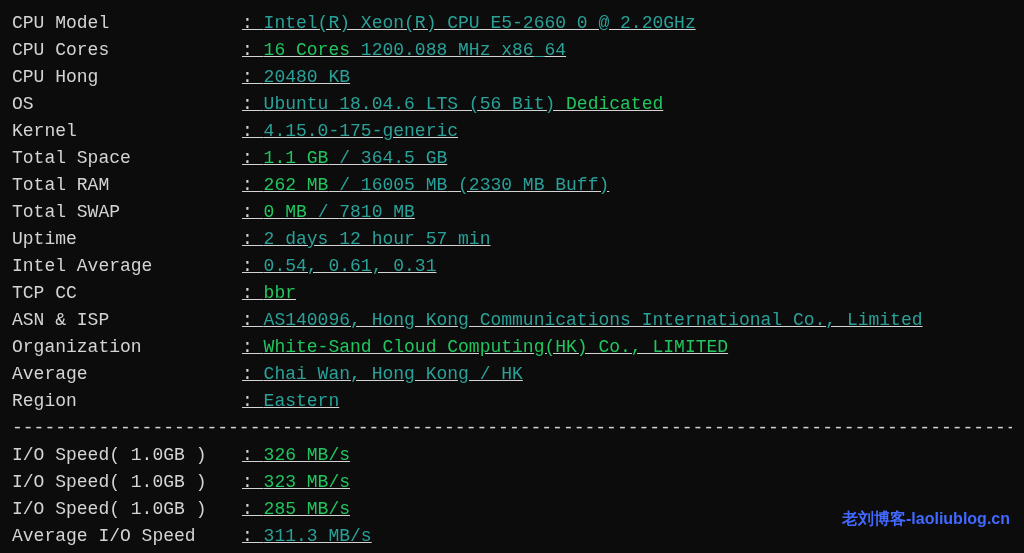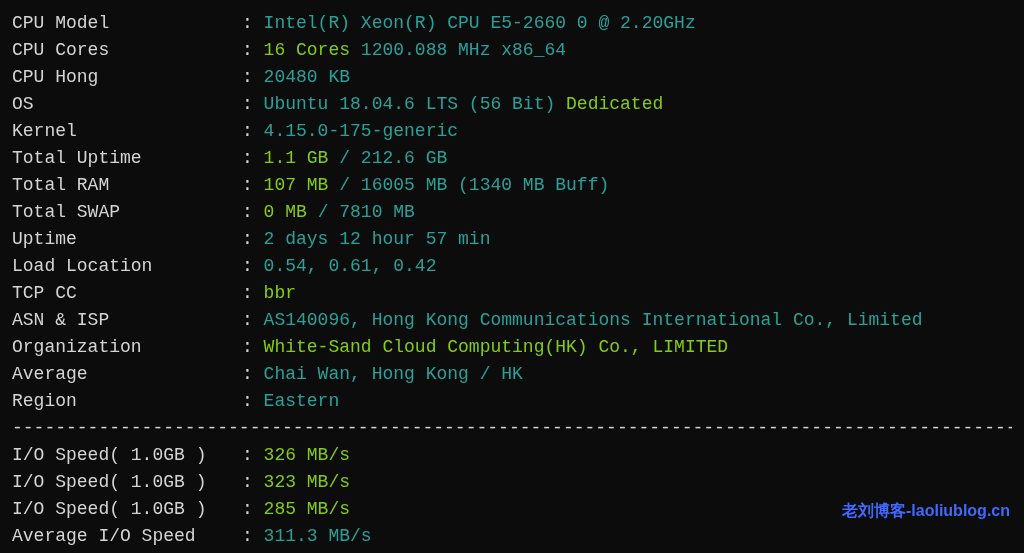--- a/index.html
+++ b/index.html
@@ -14,44 +14,45 @@
       line-height: 1.5;
       padding: 10px 12px;
       width: 1024px;
       height: 553px;
       overflow: hidden;
       position: relative;
     }
     .line {
       white-space: pre;
       color: #d4d4d4;
+      text-decoration: underline;
     }
     .label {
       color: #d4d4d4;
       display: inline-block;
       width: 230px;
     }
     .colon {
       color: #d4d4d4;
     }
     .value-cyan {
       color: #2aa198;
     }
     .value-yellow {
-      color: #84cc16;
+      color: #22c55e;
     }
     .divider {
       color: #d4d4d4;
       letter-spacing: 0;
       white-space: pre;
       overflow: hidden;
     }
     .watermark {
       position: absolute;
-      bottom: 30px;
+      bottom: 22px;
       right: 14px;
       color: #4169ff;
       font-size: 16px;
       font-weight: bold;
       font-family: sans-serif;
     }
     .watermark-cn {
       color: #4169ff;
     }
   </style>
@@ -61,29 +62,29 @@
 <div class="line"><span class="label">CPU Model</span><span class="colon">: </span><span class="value-cyan">Intel(R) Xeon(R) CPU E5-2660 0 @ 2.20GHz</span></div>
 
 <div class="line"><span class="label">CPU Cores</span><span class="colon">: </span><span class="value-yellow">16 Cores</span><span class="value-cyan"> 1200.088 MHz x86_64</span></div>
 
 <div class="line"><span class="label">CPU Hong</span><span class="colon">: </span><span class="value-cyan">20480 KB</span></div>
 
 <div class="line"><span class="label">OS</span><span class="colon">: </span><span class="value-cyan">Ubuntu 18.04.6 LTS (56 Bit) </span><span class="value-yellow">Dedicated</span></div>
 
 <div class="line"><span class="label">Kernel</span><span class="colon">: </span><span class="value-cyan">4.15.0-175-generic</span></div>
 
-<div class="line"><span class="label">Total Uptime</span><span class="colon">: </span><span class="value-yellow">1.1 GB</span><span class="value-cyan"> / </span><span class="value-cyan">212.6 GB</span></div>
+<div class="line"><span class="label">Total Space</span><span class="colon">: </span><span class="value-yellow">1.1 GB</span><span class="value-cyan"> / </span><span class="value-cyan">364.5 GB</span></div>
 
-<div class="line"><span class="label">Total RAM</span><span class="colon">: </span><span class="value-yellow">107 MB</span><span class="value-cyan"> / </span><span class="value-cyan">16005 MB</span><span class="value-cyan"> (1340 MB Buff)</span></div>
+<div class="line"><span class="label">Total RAM</span><span class="colon">: </span><span class="value-yellow">262 MB</span><span class="value-cyan"> / </span><span class="value-cyan">16005 MB</span><span class="value-cyan"> (2330 MB Buff)</span></div>
 
 <div class="line"><span class="label">Total SWAP</span><span class="colon">: </span><span class="value-yellow">0 MB</span><span class="value-cyan"> / </span><span class="value-cyan">7810 MB</span></div>
 
 <div class="line"><span class="label">Uptime</span><span class="colon">: </span><span class="value-cyan">2 days 12 hour 57 min</span></div>
 
-<div class="line"><span class="label">Load Location</span><span class="colon">: </span><span class="value-cyan">0.54, 0.61, 0.42</span></div>
+<div class="line"><span class="label">Intel Average</span><span class="colon">: </span><span class="value-cyan">0.54, 0.61, 0.31</span></div>
 
 <div class="line"><span class="label">TCP CC</span><span class="colon">: </span><span class="value-yellow">bbr</span></div>
 
 <div class="line"><span class="label">ASN &amp; ISP</span><span class="colon">: </span><span class="value-cyan">AS140096, Hong Kong Communications International Co., Limited</span></div>
 
 <div class="line"><span class="label">Organization</span><span class="colon">: </span><span class="value-yellow">White-Sand Cloud Computing(HK) Co., LIMITED</span></div>
 
 <div class="line"><span class="label">Average</span><span class="colon">: </span><span class="value-cyan">Chai Wan, Hong Kong / HK</span></div>
 
 <div class="line"><span class="label">Region</span><span class="colon">: </span><span class="value-cyan">Eastern</span></div>

